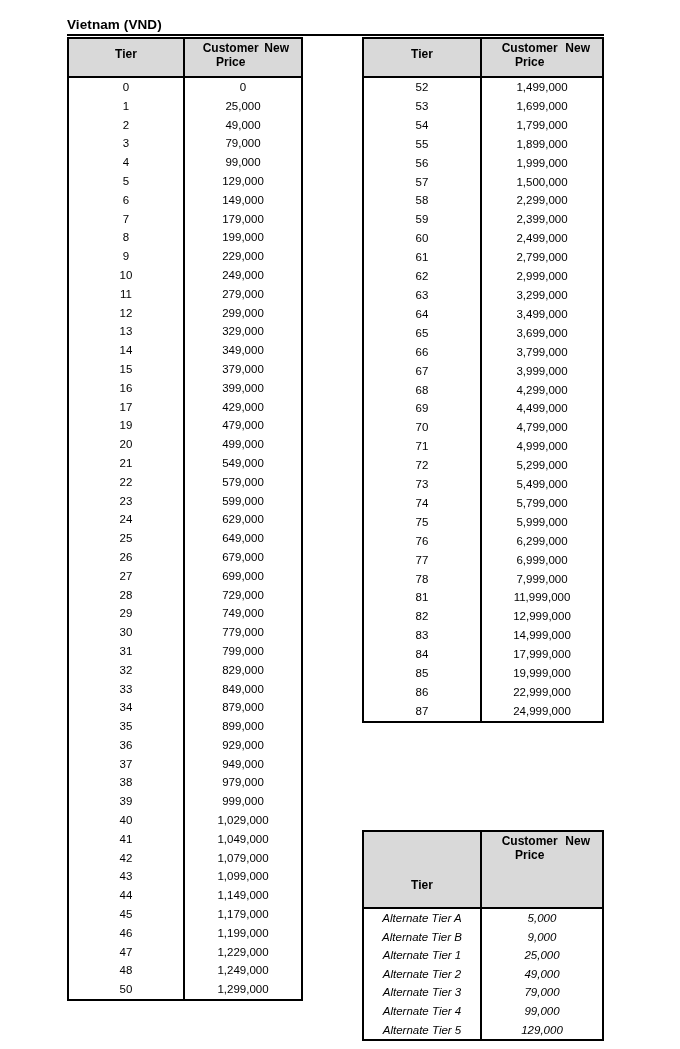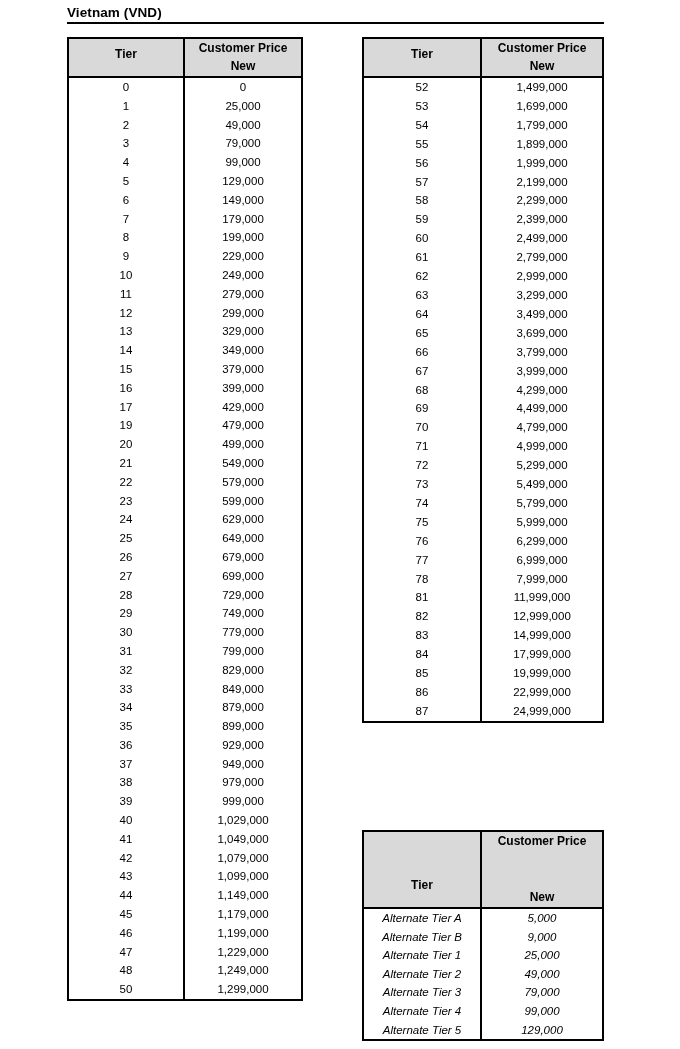--- a/index.html
+++ b/index.html
@@ -8,21 +8,21 @@
     width: 680px; height: 1049px;
     font-family: "Liberation Sans", sans-serif;
     color: #000000;
     position: relative;
     overflow: hidden;
   }
   .page { position: absolute; inset: 0; }
 
   .doc-title {
     position: absolute;
-    left: 67px; top: 5px;
+    left: 67px; top: 17px;
     width: 537px;
     font-size: 13.5px;
     font-weight: bold;
     padding-bottom: 2px;
     border-bottom: 2px solid #000;
     letter-spacing: 0.1px;
   }
 
   table.price-table {
     position: absolute;
@@ -46,21 +46,21 @@
     background: #d9d9d9;
     border-bottom: 2px solid #000;
     font-weight: bold;
     font-size: 12px;
     height: 39px;
   }
   #table-alt thead th { height: 77px; }
 
   th.tier-head { vertical-align: bottom; padding-bottom: 15px; }
   th.price-head .stack {
-    display: flex; flex-direction: column;
+    display: flex; flex-direction: row;
     justify-content: space-between;
     height: 100%;
     padding: 2px 12px 3px;
     border-radius: 9px;
   }
 
   tbody td {
     font-size: 11.5px;
     height: 18.8px;
     line-height: 18.8px;
@@ -324,21 +324,21 @@
         <tr>
           <td>55</td>
           <td>1,899,000</td>
         </tr>
         <tr>
           <td>56</td>
           <td>1,999,000</td>
         </tr>
         <tr>
           <td>57</td>
-          <td>2,199,000</td>
+          <td>1,500,000</td>
         </tr>
         <tr>
           <td>58</td>
           <td>2,299,000</td>
         </tr>
         <tr>
           <td>59</td>
           <td>2,399,000</td>
         </tr>
         <tr>

